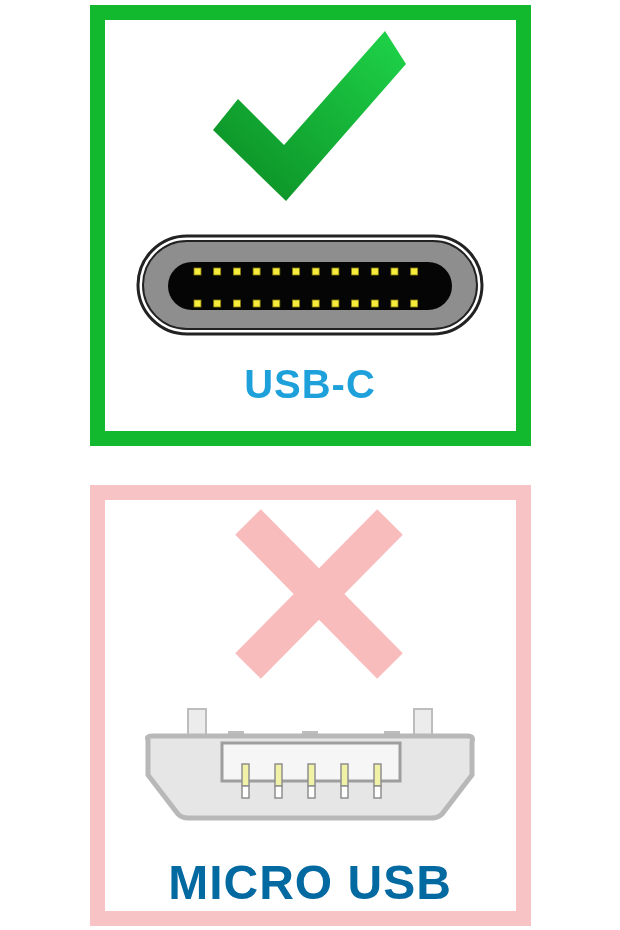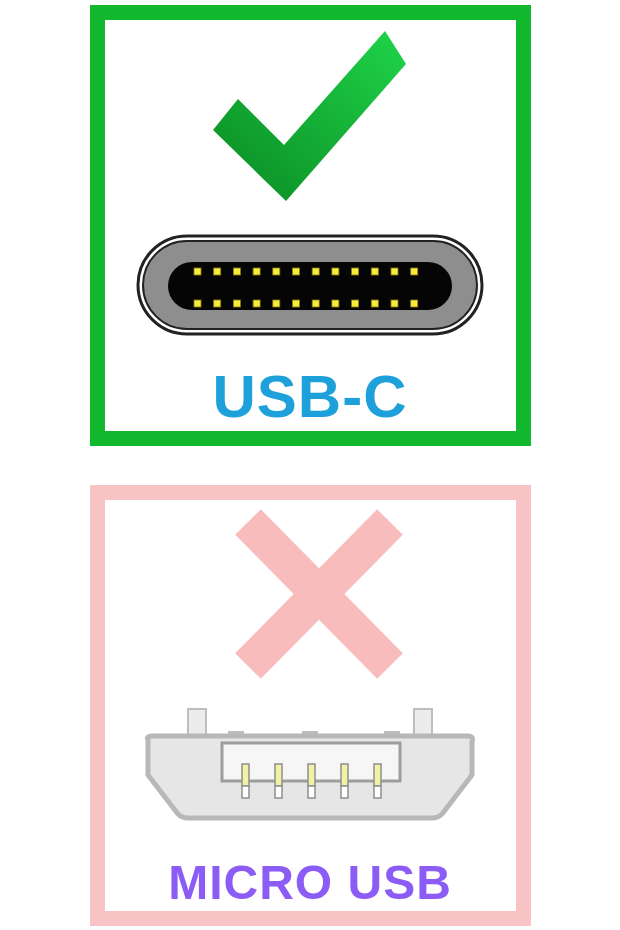--- a/index.html
+++ b/index.html
@@ -1,22 +1,22 @@
 <!DOCTYPE html>
 <html><head>
 <meta charset="utf-8">
 <style>
   html, body { margin: 0; padding: 0; background: #ffffff; }
   body { width: 620px; height: 930px; position: relative; overflow: hidden; font-family: "Liberation Sans", sans-serif; }
   .panel { position: absolute; box-sizing: border-box; background: #fff; }
   .panel-good { left: 90px; top: 5px; width: 441px; height: 441px; border: 15px solid #12b82e; }
   .panel-bad { left: 90px; top: 485px; width: 441px; height: 441px; border: 15px solid #f8c3c4; }
   .label { position: absolute; left: 0; width: 100%; text-align: center; font-weight: bold; letter-spacing: 1px; }
-  .label-good { top: 362px; font-size: 60px; color: #1ea1db; }
-  .label-bad { top: 855px; font-size: 48px; color: #8b5cf6; }
+  .label-good { top: 362px; font-size: 40px; color: #1ea1db; }
+  .label-bad { top: 855px; font-size: 48px; color: #0369a1; }
   svg { position: absolute; overflow: visible; }
 </style>
 </head>
 <body>
 
 <div class="panel panel-good"></div>
 
 <svg style="left:0;top:0;" width="620" height="220">
   <defs>
     <linearGradient id="chk" x1="0" y1="1" x2="1" y2="0">

